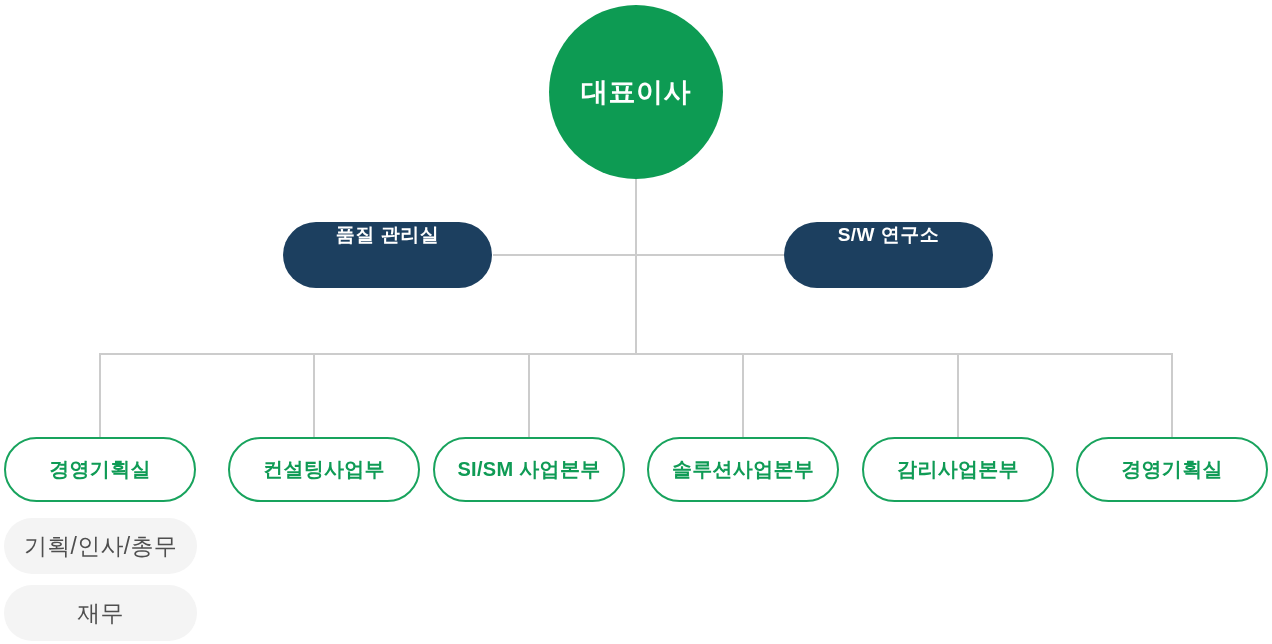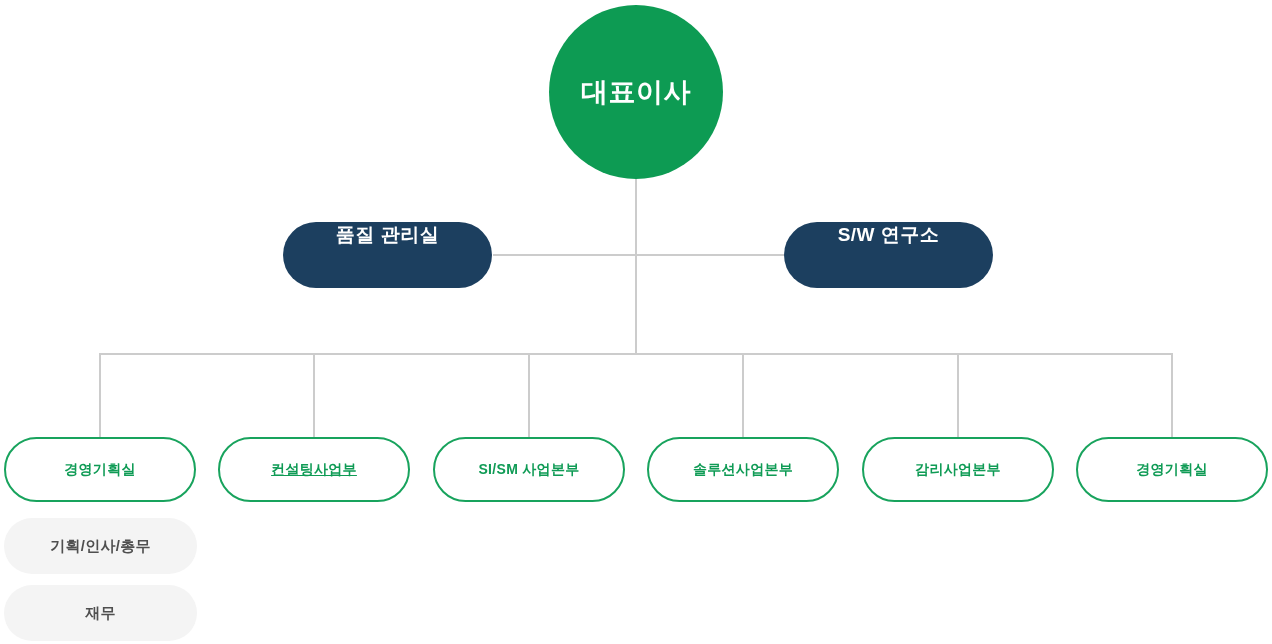--- a/index.html
+++ b/index.html
@@ -66,38 +66,38 @@
     height: 65px;
     width: 192px;
     box-sizing: border-box;
     border: 2px solid #18a35d;
     border-radius: 33px;
     background: #ffffff;
     display: flex;
     align-items: center;
     justify-content: center;
     color: #0f9b55;
-    font-size: 14px;
+    font-size: 20px;
     font-weight: 700;
     letter-spacing: 0.3px;
   }
 
   
   .sub-pill {
     position: absolute;
     height: 56px;
     width: 193px;
     border-radius: 28px;
     background: #f4f4f4;
     display: flex;
     align-items: center;
     justify-content: center;
     color: #4f4f4f;
-    font-size: 15px;
-    font-weight: 700;
+    font-size: 23px;
+    font-weight: 400;
     letter-spacing: 0.3px;
   }
 </style>
 </head>
 <body>
 
 <div class="canvas">
 
   <div class="line v" style="left:635px; top:179px; height:176px;"></div>
   <div class="line h" style="left:493px; top:254px; width:291px;"></div>
@@ -116,21 +116,21 @@
   <div class="staff-pill staff-left">
     <span>품질 관리실</span>
   </div>
   <div class="staff-pill staff-right">
     <span>S/W 연구소</span>
   </div>
 
   <div class="division-pill" style="left:4px;">
     <span>경영기획실</span>
   </div>
-  <div class="division-pill" style="left:218px;text-decoration:underline;">
+  <div class="division-pill" style="left:228px;">
     <span>컨설팅사업부</span>
   </div>
   <div class="division-pill" style="left:433px;">
     <span>SI/SM 사업본부</span>
   </div>
   <div class="division-pill" style="left:647px;">
     <span>솔루션사업본부</span>
   </div>
   <div class="division-pill" style="left:862px;">
     <span>감리사업본부</span>

